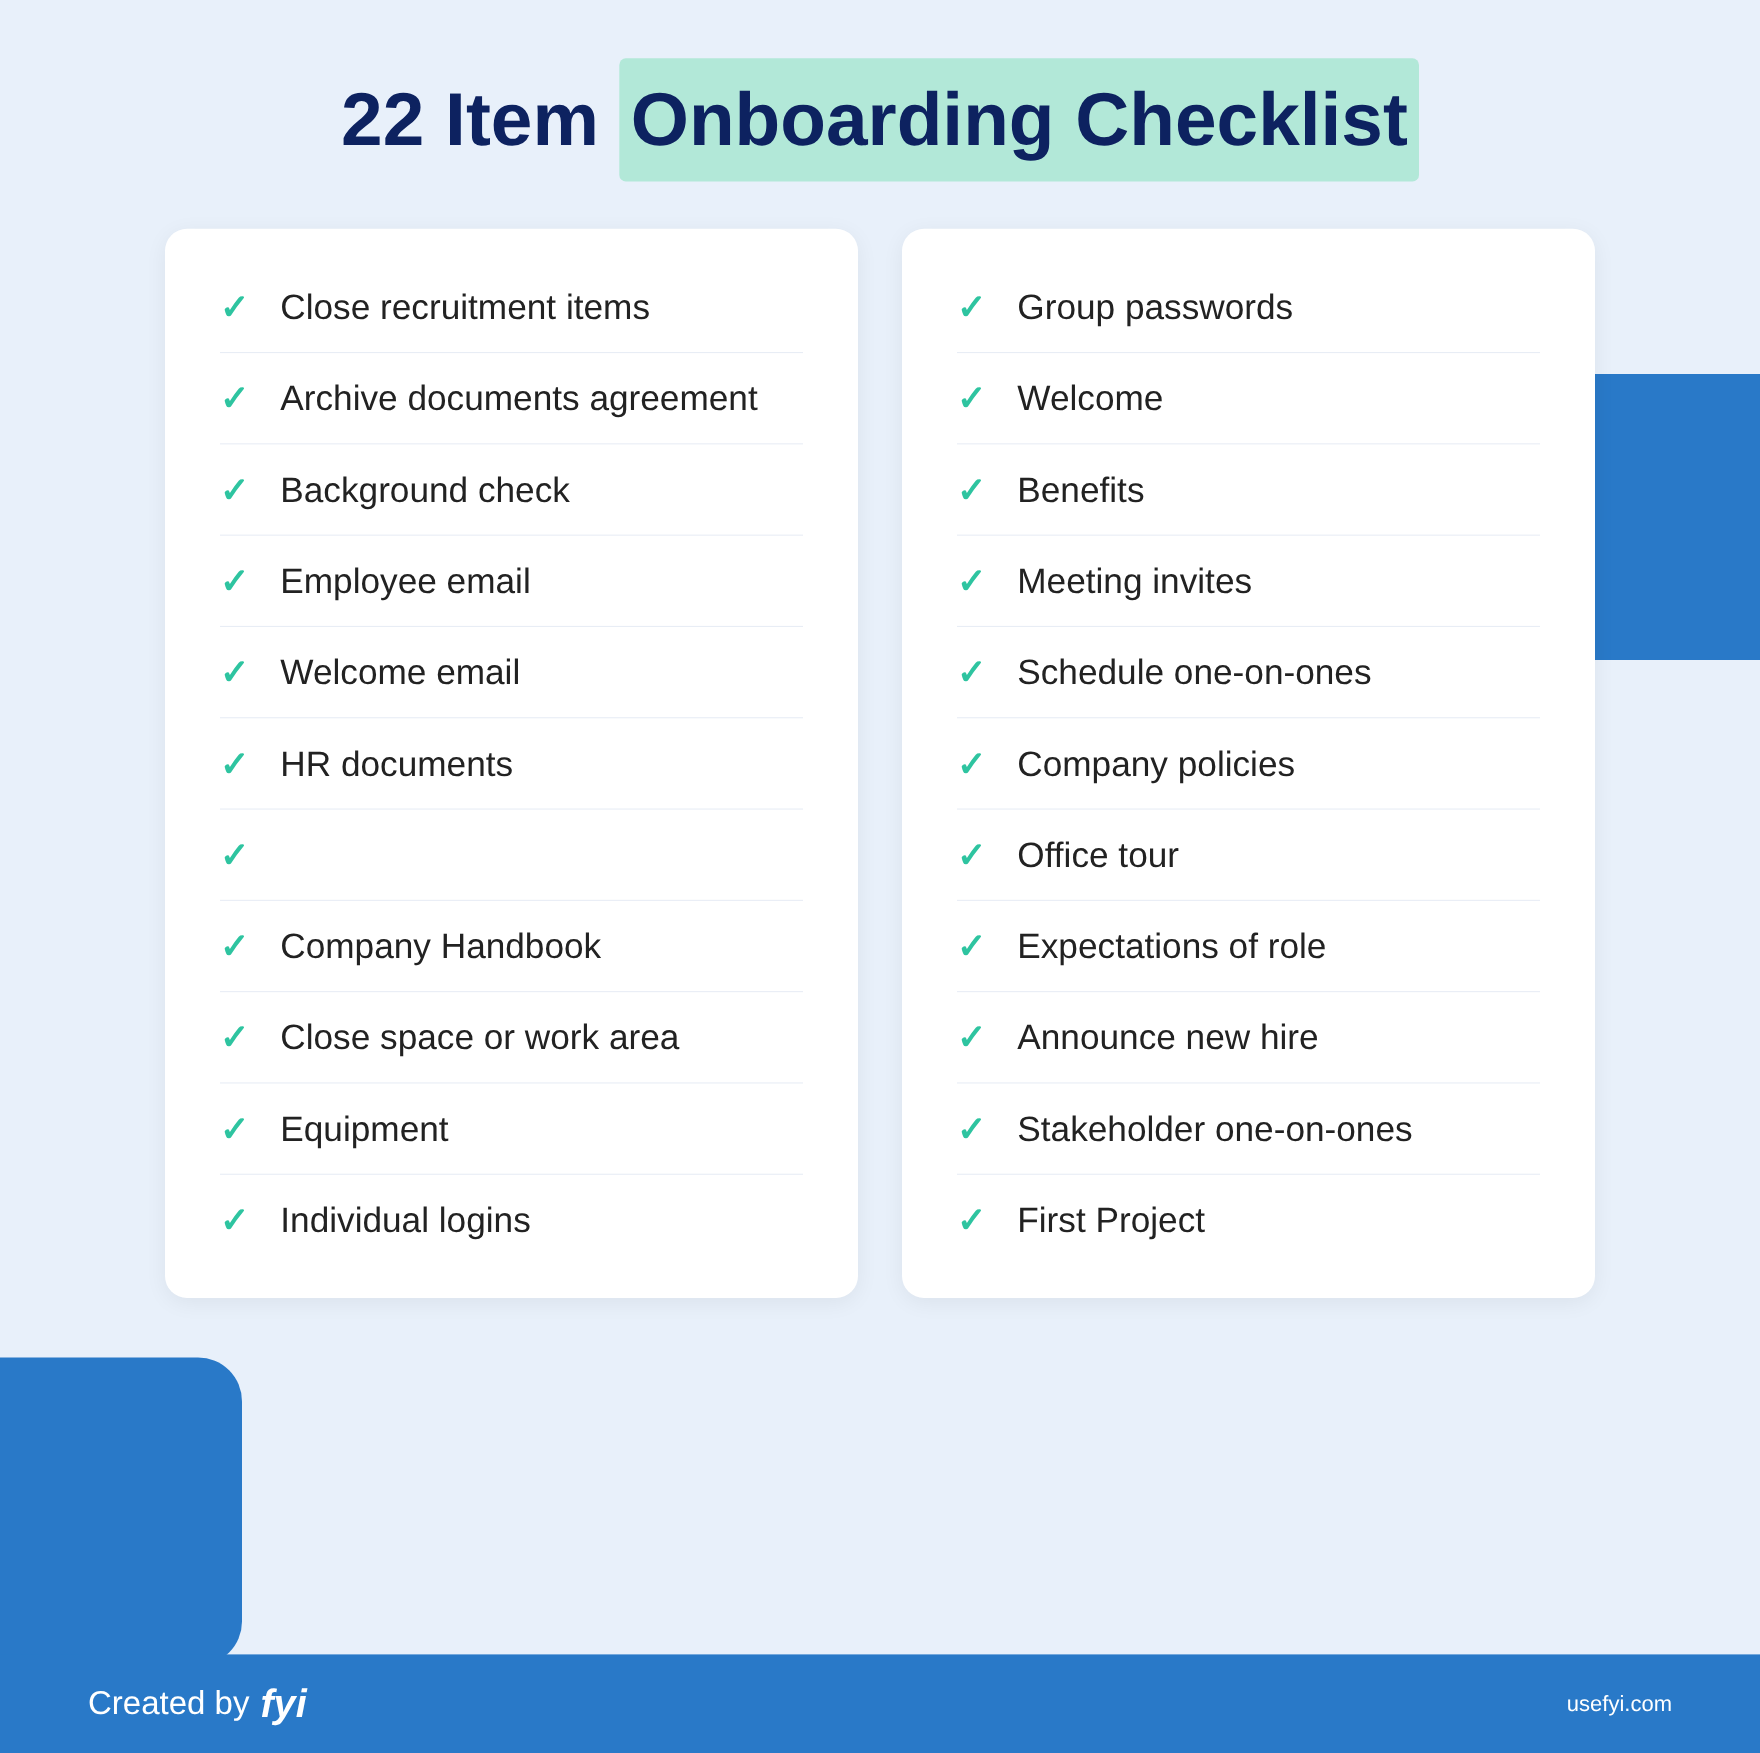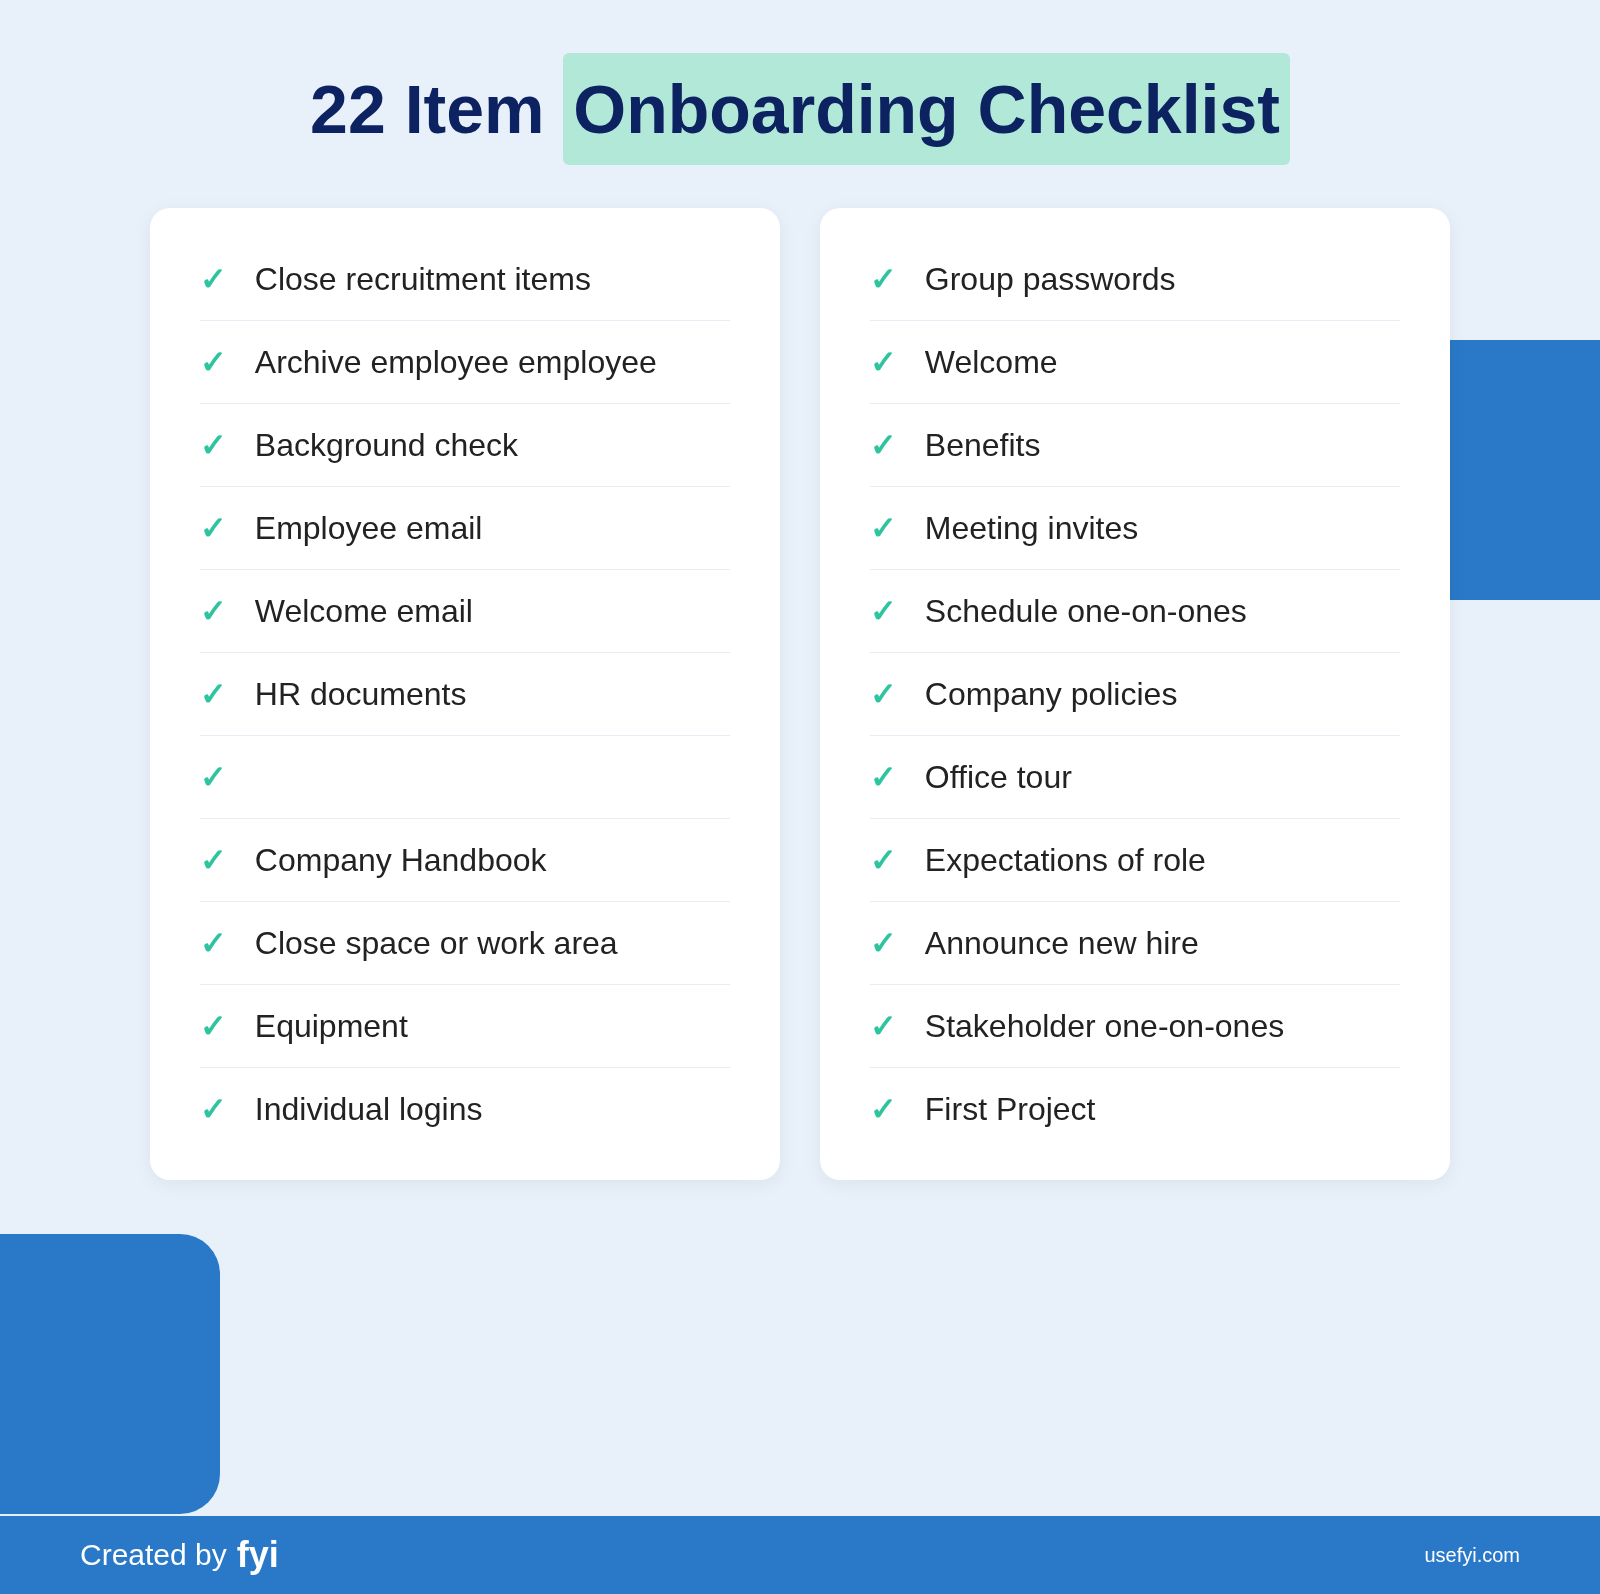--- a/index.html
+++ b/index.html
@@ -105,39 +105,40 @@
       margin-right: 28px;
       flex-shrink: 0;
       font-weight: 700;
     }
 
     .footer {
       position: absolute;
       bottom: 0;
       left: 0;
       right: 0;
-      height: 78px;
+      height: 90px;
       background: #2979c8;
       display: flex;
       align-items: center;
       justify-content: space-between;
       padding: 0 80px;
       z-index: 2;
     }
 
     .footer-left {
       color: #fff;
       font-size: 30px;
       font-weight: 400;
       display: flex;
       align-items: center;
       gap: 10px;
     }
 
     .footer-fyi {
+      font-style: italic;
       font-weight: 700;
       font-size: 36px;
     }
 
     .footer-right {
       color: #fff;
       font-size: 20px;
       font-weight: 400;
     }
   </style>
@@ -158,21 +159,21 @@
   <div class="checklist-grid">
 
     <div class="checklist-card">
 
     <div class="checklist-item">
           <span class="check-icon">✓</span>
           <span>Close recruitment items</span>
         </div>
         <div class="checklist-item">
           <span class="check-icon">✓</span>
-          <span>Archive employee employee</span>
+          <span>Archive documents agreement</span>
         </div>
         <div class="checklist-item">
           <span class="check-icon">✓</span>
           <span>Background check</span>
         </div>
         <div class="checklist-item">
           <span class="check-icon">✓</span>
           <span>Employee email</span>
         </div>
         <div class="checklist-item">

